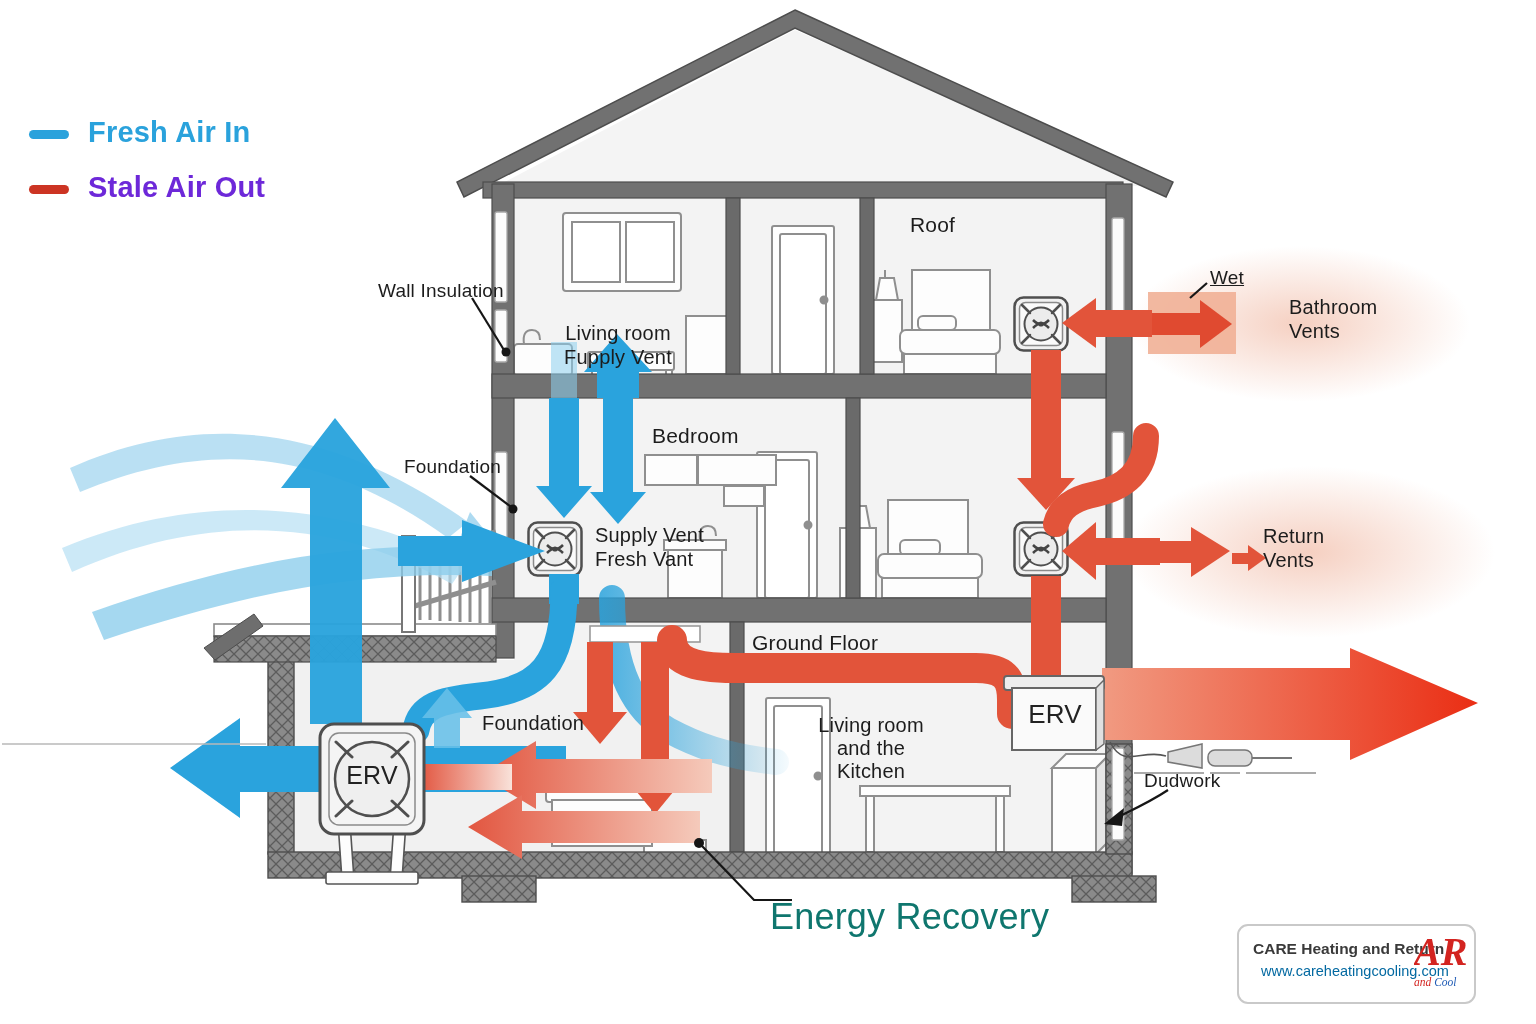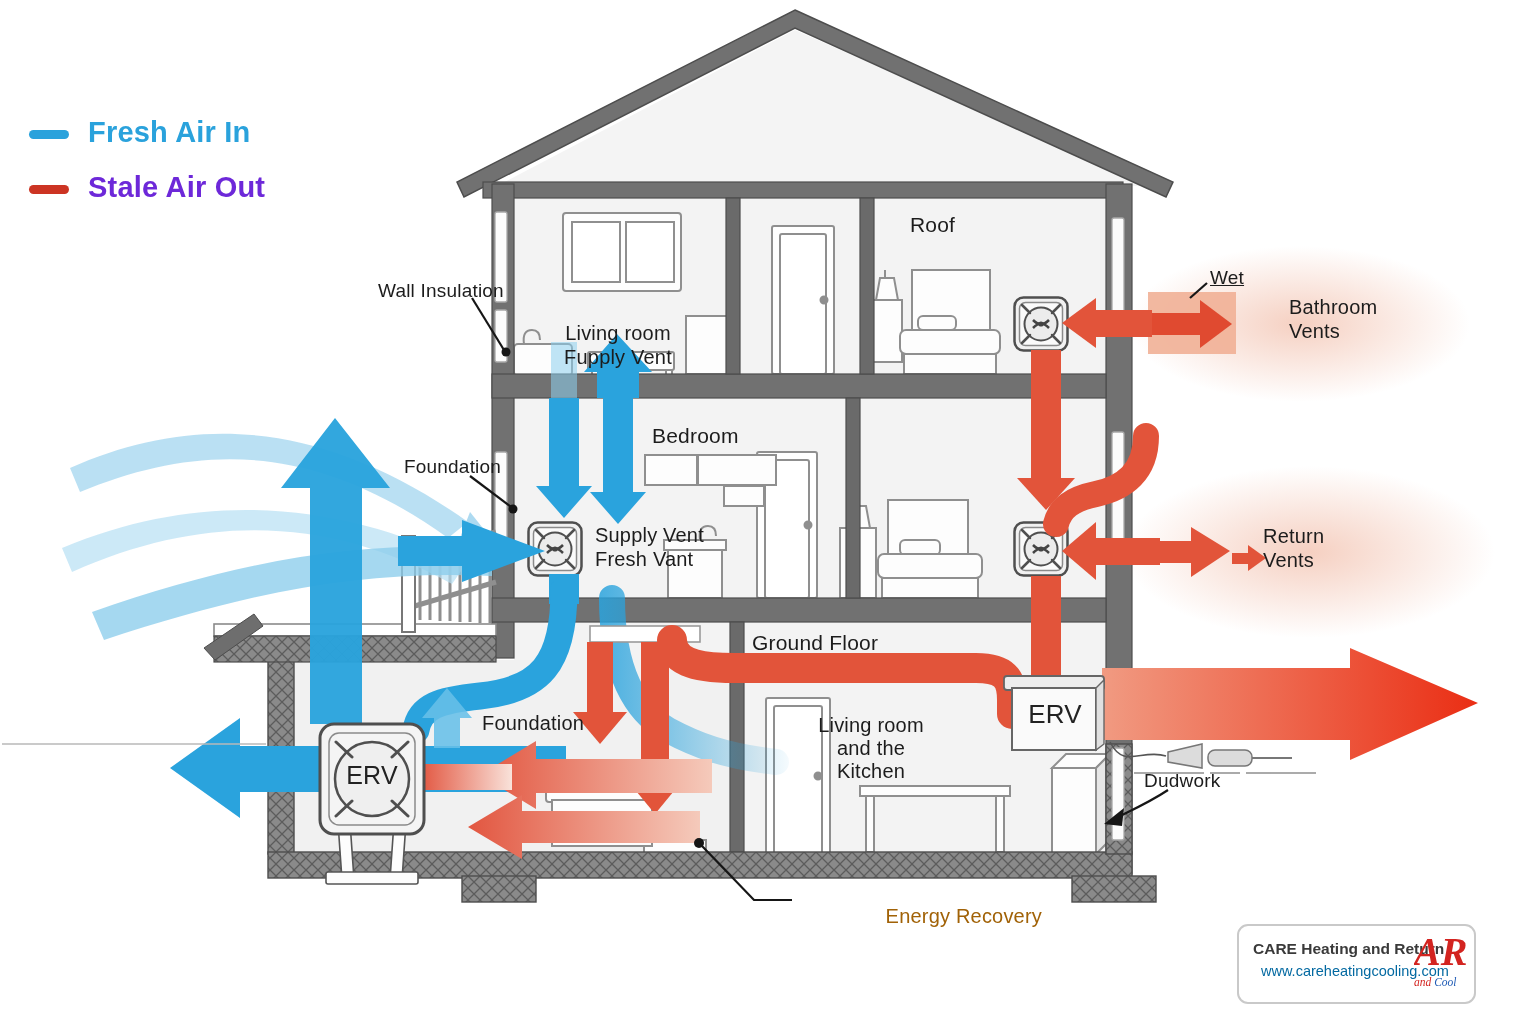--- a/index.html
+++ b/index.html
@@ -4,21 +4,21 @@
 <style>
   html,body{margin:0;padding:0;background:#ffffff;}
   #stage{position:relative;width:1536px;height:1024px;background:#ffffff;overflow:hidden;
          font-family:"Liberation Sans", sans-serif;}
   svg{position:absolute;left:0;top:0;}
   .lbl{position:absolute;color:#1c1c1c;font-size:20px;line-height:24px;letter-spacing:.2px;white-space:nowrap;}
   .lbl.center{text-align:center;margin-top:27px;}
   .legend-text{font-size:29px;font-weight:700;line-height:32px;}
   .legend-dash{position:absolute;height:9px;border-radius:5px;}
   .erv-text{font-size:25px;color:#222;text-align:center;}
-  .caption{font-size:20px;line-height:35px;color:#a16207;text-align:right;}
+  .caption{font-size:36px;line-height:35px;color:#0f766e;text-align:left;}
   .brand-card{position:absolute;left:1237px;top:924px;width:239px;height:80px;background:#ffffff;
               border:2px solid #c9c9c9;border-radius:11px;box-sizing:border-box;overflow:hidden;}
   .brand-company{position:absolute;left:14px;top:14px;font-size:15.5px;font-weight:700;color:#3a3a3a;}
   .brand-site{position:absolute;left:22px;top:37px;font-size:14.5px;color:#0369a1;}
   .brand-logo{position:absolute;right:2px;top:2px;width:58px;height:74px;overflow:hidden;}
   .brand-monogram{position:absolute;left:0;top:2px;font-family:"Liberation Serif", serif;font-style:italic;
                   font-weight:700;font-size:40px;color:#d32420;line-height:44px;}
   .brand-tagline{position:absolute;left:0;top:48px;font-family:"Liberation Serif", serif;font-style:italic;
                  font-size:11.5px;white-space:nowrap;}
   .tag-red{color:#d32420;} .tag-blue{color:#1f5bb5;}

